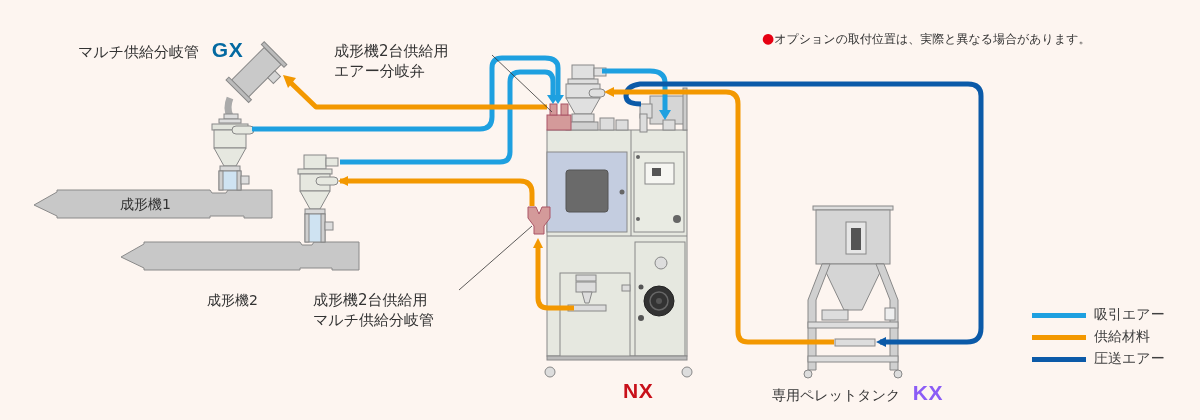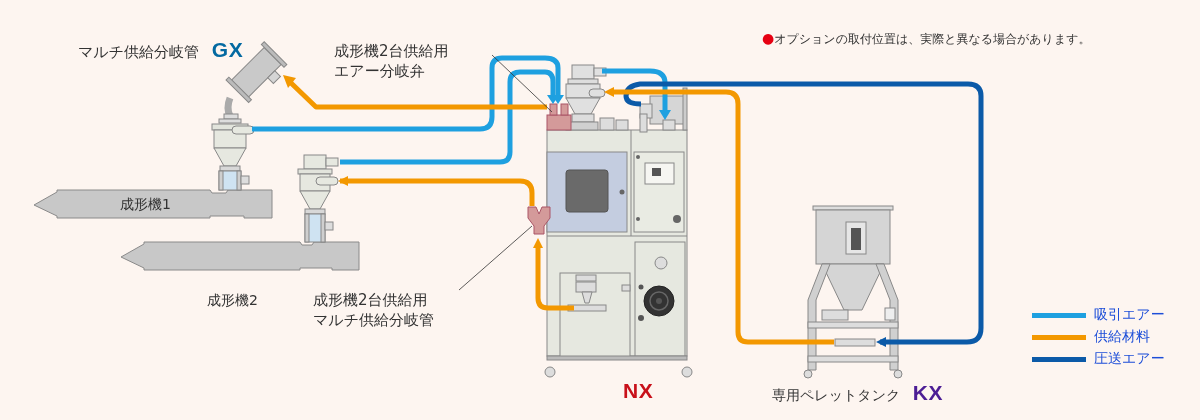--- a/index.html
+++ b/index.html
@@ -4,21 +4,21 @@
 <style>
   html,body{margin:0;padding:0;}
   body{width:1200px;height:420px;background:#fdf5f0;overflow:hidden;position:relative;font-family:"DejaVu Sans","Liberation Sans",sans-serif;color:#333;}
   svg{position:absolute;left:0;top:0;}
   .lbl{position:absolute;font-size:15px;line-height:20px;color:#333;white-space:nowrap;}
   .brand{font-family:"Liberation Sans",sans-serif;font-weight:bold;font-size:21px;letter-spacing:0.5px;margin-left:26px;}
   .note{position:absolute;font-size:12px;color:#333;white-space:nowrap;}
   .legend{position:absolute;left:1032px;top:304px;}
   .legend-item{display:flex;align-items:center;height:22px;}
   .legend-swatch{width:54px;height:5px;margin-right:8px;}
-  .legend-text{font-size:14px;color:#1d4ed8;}
+  .legend-text{font-size:14px;color:#404040;}
 </style>
 </head>
 <body>
 
 <svg width="1200" height="420" viewBox="0 0 1200 420">
   <defs>
     <marker id="arrOrange" markerWidth="6" markerHeight="6" refX="3" refY="3" orient="auto" markerUnits="strokeWidth">
       <path d="M0,0 L6,3 L0,6 z" fill="#f39800"></path>
     </marker>
   </defs>
@@ -201,21 +201,21 @@
   <div>マルチ供給分岐管</div>
 </div>
 
 <div class="lbl" style="left:120px;top:194px;font-size:14px;">成形機1</div>
 <div class="lbl" style="left:207px;top:246px;font-size:14px;margin-top:44px;">成形機2</div>
 
 <div class="lbl brand" style="left:597px;top:381px;color:#c8101a;">NX</div>
 
 <div class="lbl" style="left:772px;top:383px;font-size:14px;">
   <span>専用ペレットタンク</span>
-  <span class="brand" style="color:#4c1d95;margin-left:8px;">KX</span>
+  <span class="brand" style="color:#8b5cf6;margin-left:8px;">KX</span>
 </div>
 
 <div class="note" style="left:762px;top:30px;text-align:right;">
   <span style="color:#e60012;font-size:14px;">●</span><span>オプションの取付位置は、実際と異なる場合があります。</span>
 </div>
 
 <div class="legend">
   <div class="legend-item">
     <span class="legend-swatch" style="background:#1ea0e0;"></span>
     <span class="legend-text">吸引エアー</span>

